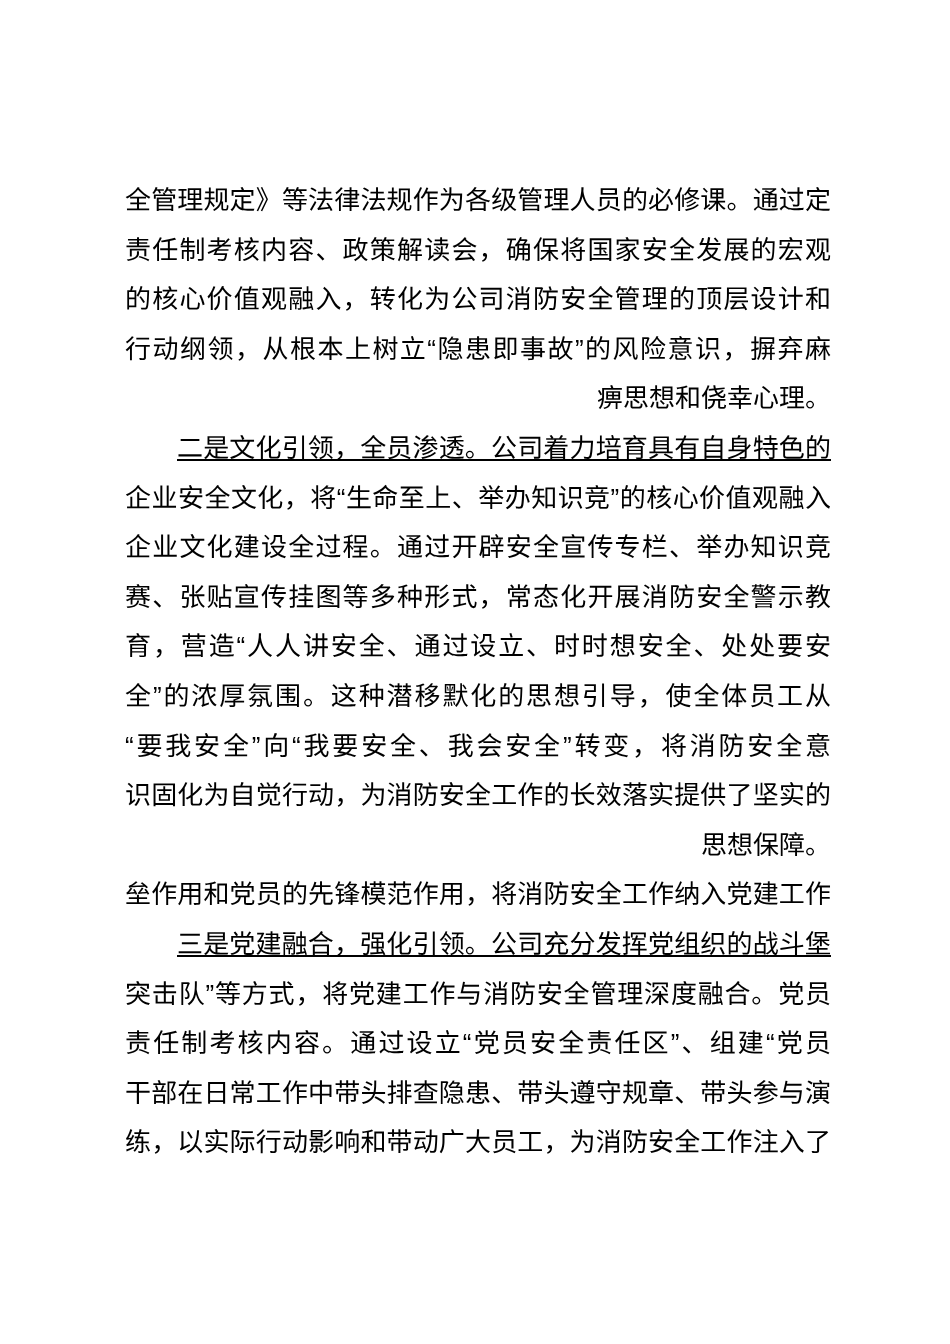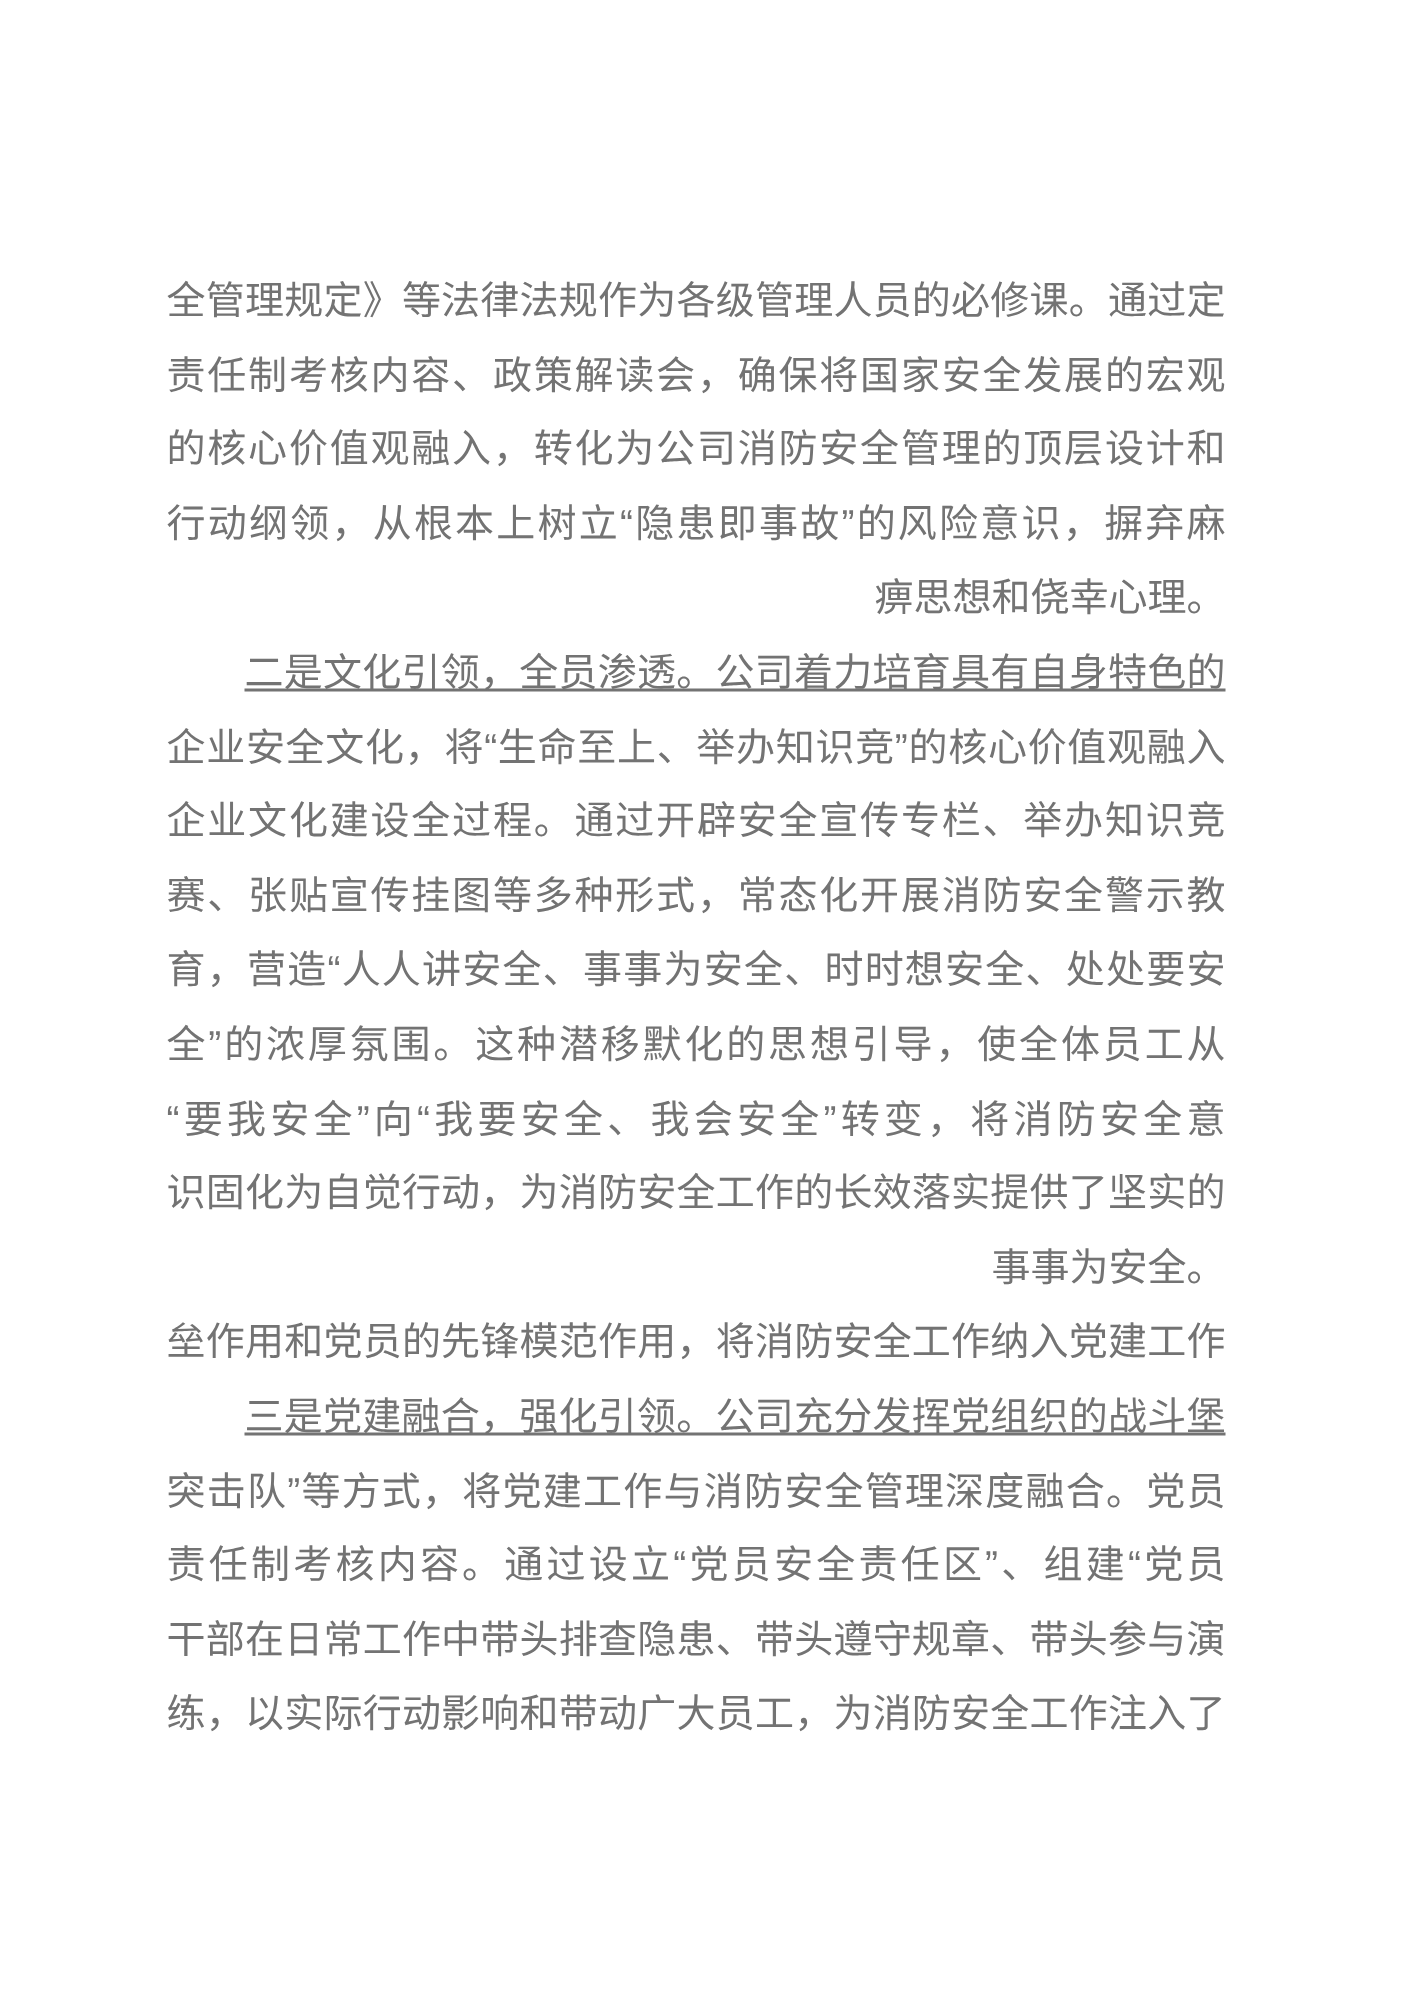--- a/index.html
+++ b/index.html
@@ -17,26 +17,26 @@
     position: relative;
     width: 950px;
     height: 1344px;
     background: #ffffff;
     overflow: hidden;
   }
 
   
   .text-block {
     position: absolute;
-    left: 111px;
+    left: 125px;
     top: 176px;
     width: 706px;
     font-size: 26px;
     line-height: 49.6px;
-    color: #737373;
+    color: #000000;
     font-family: "Liberation Sans", sans-serif;
     letter-spacing: 0;
   }
 
   .para { display: block; }
 
   
   .line {
     display: block;
     text-align: justify;
@@ -67,25 +67,25 @@
       <div class="line">的核心价值观融入，转化为公司消防安全管理的顶层设计和</div>
       <div class="line">行动纲领，从根本上树立“隐患即事故”的风险意识，摒弃麻</div>
       <div class="line last">痹思想和侥幸心理。</div>
     </div>
 
     <div class="para">
       <div class="line first">二是文化引领，全员渗透。公司着力培育具有自身特色的</div>
       <div class="line">企业安全文化，将“生命至上、举办知识竞”的核心价值观融入</div>
       <div class="line">企业文化建设全过程。通过开辟安全宣传专栏、举办知识竞</div>
       <div class="line">赛、张贴宣传挂图等多种形式，常态化开展消防安全警示教</div>
-      <div class="line">育，营造“人人讲安全、事事为安全、时时想安全、处处要安</div>
+      <div class="line">育，营造“人人讲安全、通过设立、时时想安全、处处要安</div>
       <div class="line">全”的浓厚氛围。这种潜移默化的思想引导，使全体员工从</div>
       <div class="line">“要我安全”向“我要安全、我会安全”转变，将消防安全意</div>
       <div class="line">识固化为自觉行动，为消防安全工作的长效落实提供了坚实的</div>
-      <div class="line last">事事为安全。</div>
+      <div class="line last">思想保障。</div>
     </div>
 
     <div class="para">
       <div class="line">垒作用和党员的先锋模范作用，将消防安全工作纳入党建工作</div>
       <div class="line first">三是党建融合，强化引领。公司充分发挥党组织的战斗堡</div>
       <div class="line">突击队”等方式，将党建工作与消防安全管理深度融合。党员</div>
       <div class="line">责任制考核内容。通过设立“党员安全责任区”、组建“党员</div>
       <div class="line">干部在日常工作中带头排查隐患、带头遵守规章、带头参与演</div>
       <div class="line">练，以实际行动影响和带动广大员工，为消防安全工作注入了</div>
     </div>

